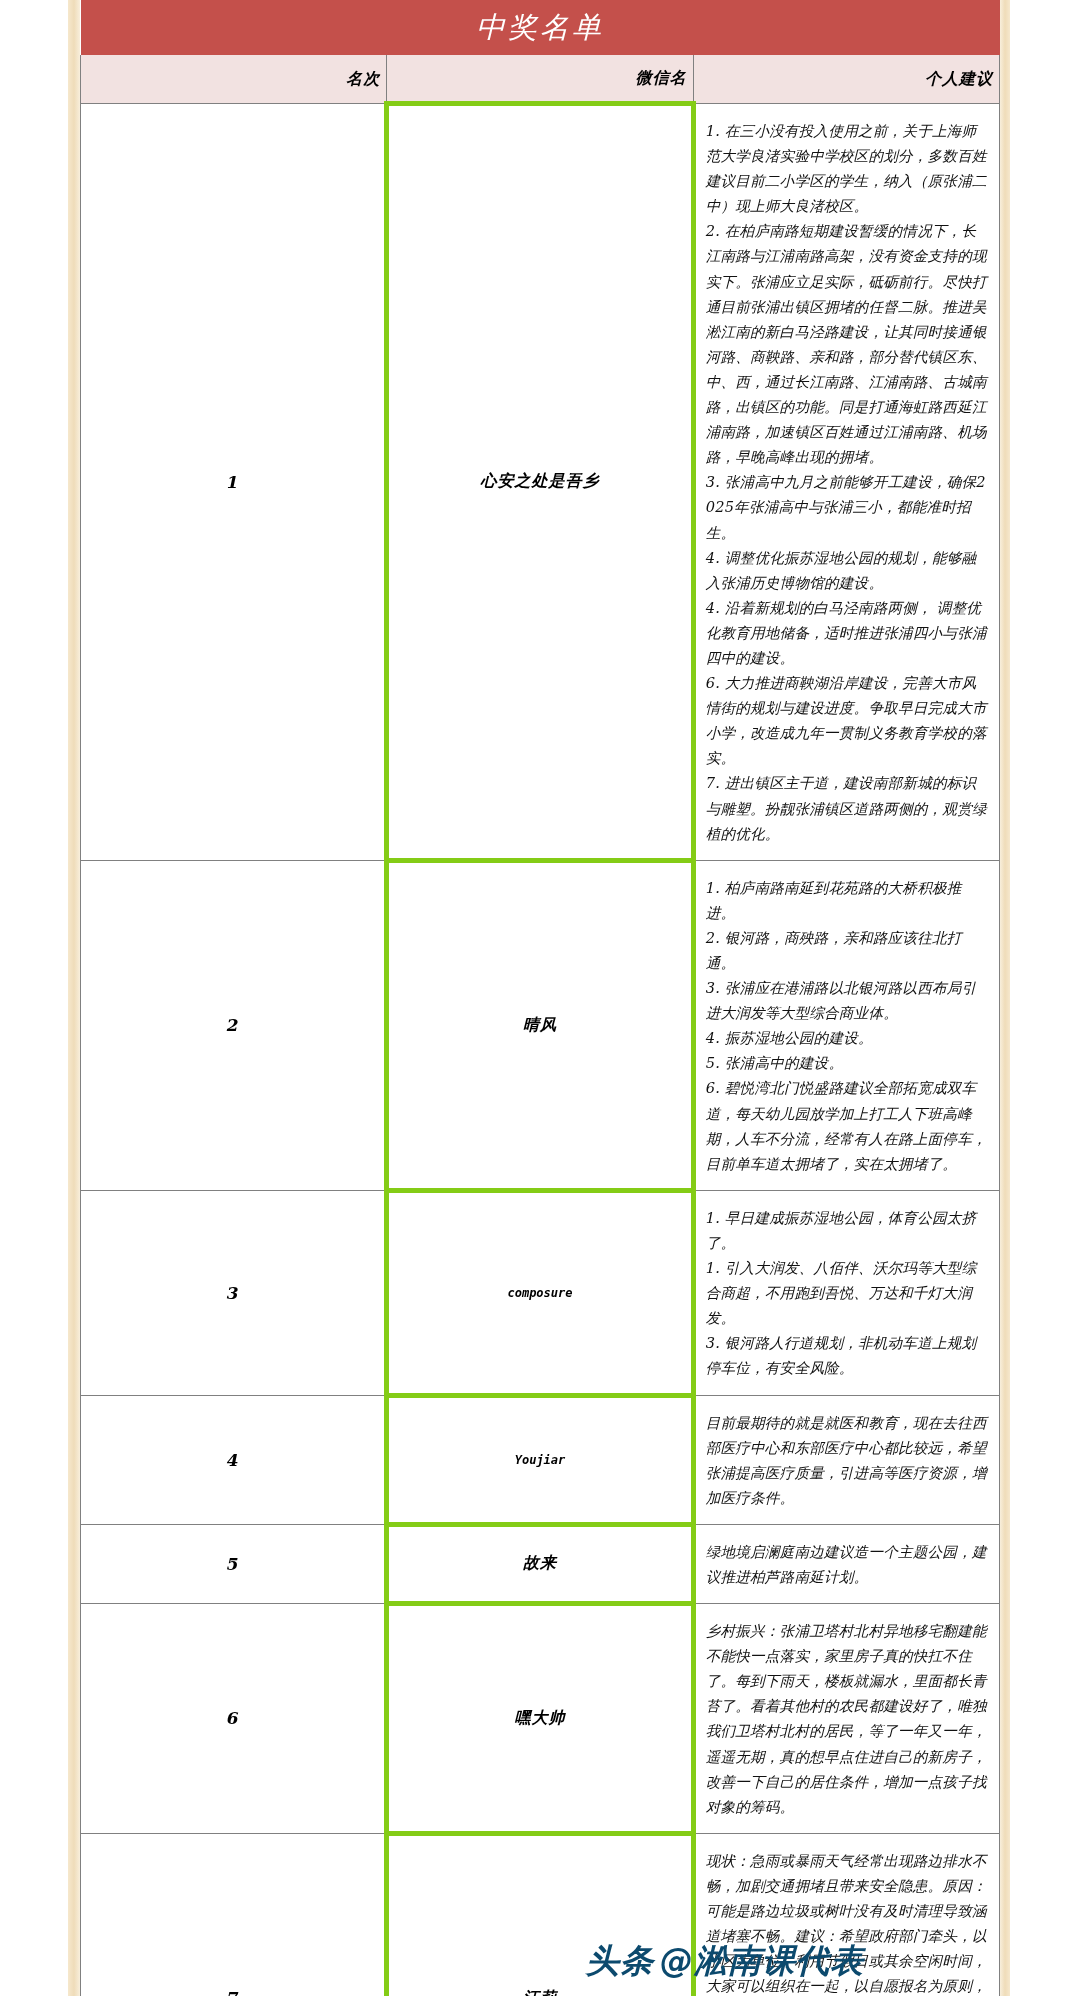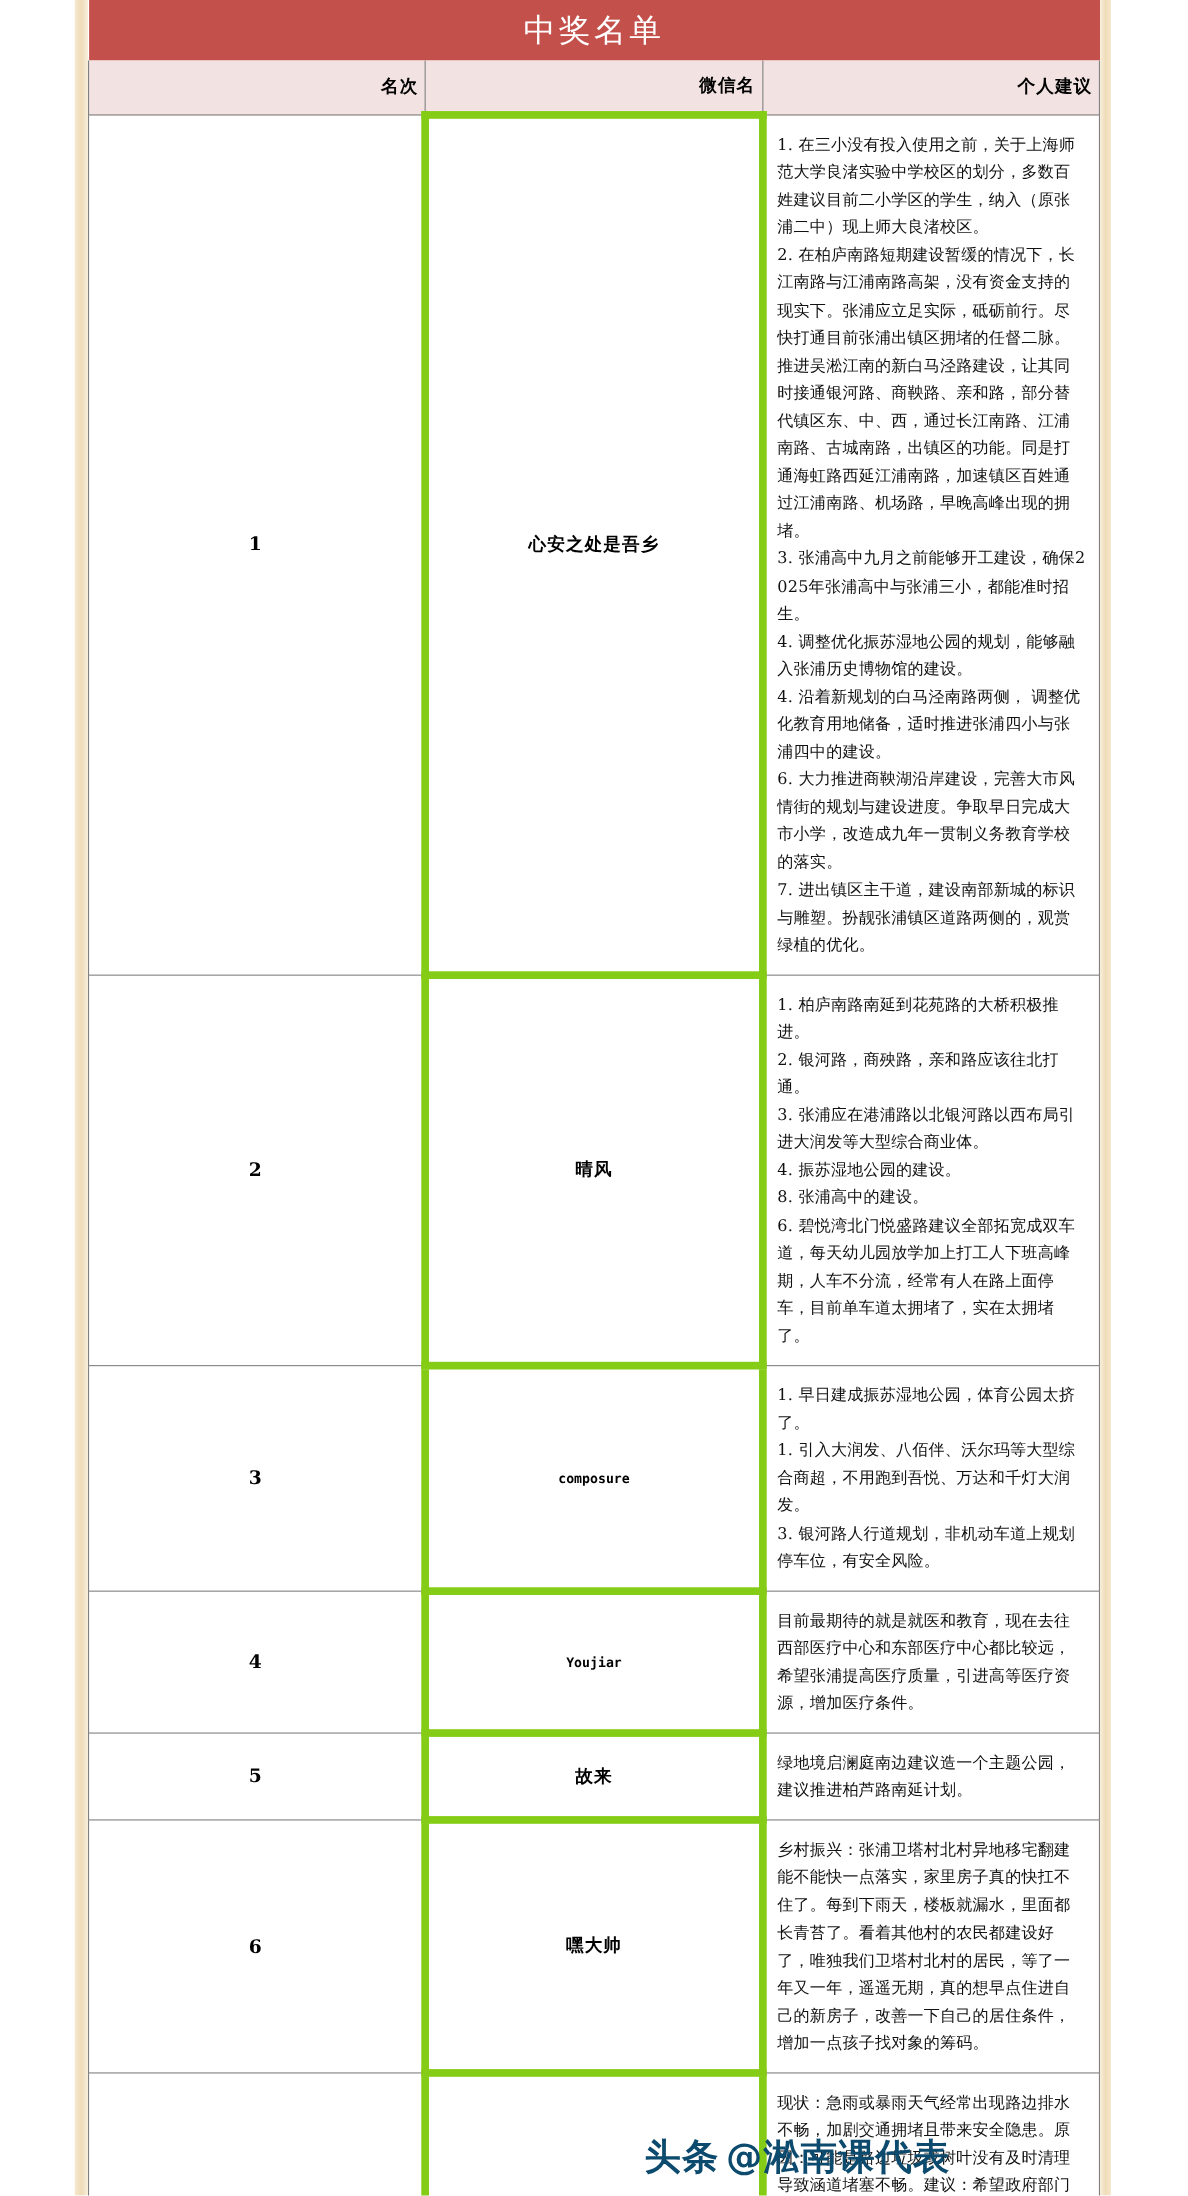--- a/index.html
+++ b/index.html
@@ -13,20 +13,21 @@
     font-family: "DejaVu Serif", "Liberation Serif", serif;
     position: relative;
     overflow: hidden;
   }
 
   #page {
     position: relative;
     width: 888px;
     height: 1996px;
     background: #ffffff;
+    font-style: italic;
   }
 
   
   .rail {
     position: absolute;
     top: 0;
     bottom: 0;
     width: 12px;
     background: linear-gradient(to right, #f6e8cd, #efdcb9, #f8efdc);
   }
@@ -84,21 +85,21 @@
     font-weight: bold;
     border: 1px solid #808080;
     font-family: "DejaVu Serif", "Liberation Serif", serif;
   }
   td.wname {
     width: 162px;
     text-align: center;
     vertical-align: middle;
     font-size: 16px;
     font-weight: bold;
-    border: 7px solid #84cc16;
+    border: 5px solid #84cc16;
     letter-spacing: 1px;
   }
   td.wname.mono {
     font-family: "DejaVu Sans Mono", "Liberation Mono", monospace;
     font-size: 12px;
     letter-spacing: 0px;
   }
   td.advice {
     text-align: left;
     vertical-align: middle;
@@ -165,21 +166,21 @@
             </td>
           </tr>
           <tr>
             <td class="rank">2</td>
             <td class="wname">晴风</td>
             <td class="advice">
               <p>1. 柏庐南路南延到花苑路的大桥积极推进。</p>
               <p>2. 银河路，商殃路，亲和路应该往北打通。</p>
               <p>3. 张浦应在港浦路以北银河路以西布局引进大润发等大型综合商业体。</p>
               <p>4. 振苏湿地公园的建设。</p>
-              <p>8. 张浦高中的建设。</p>
+              <p>5. 张浦高中的建设。</p>
               <p>6. 碧悦湾北门悦盛路建议全部拓宽成双车道，每天幼儿园放学加上打工人下班高峰期，人车不分流，经常有人在路上面停车，目前单车道太拥堵了，实在太拥堵了。</p>
             </td>
           </tr>
           <tr>
             <td class="rank">3</td>
             <td class="wname mono">composure</td>
             <td class="advice">
               <p>1. 早日建成振苏湿地公园，体育公园太挤了。</p>
               <p>1. 引入大润发、八佰伴、沃尔玛等大型综合商超，不用跑到吾悦、万达和千灯大润发。</p>
               <p>3. 银河路人行道规划，非机动车道上规划停车位，有安全风险。</p>

